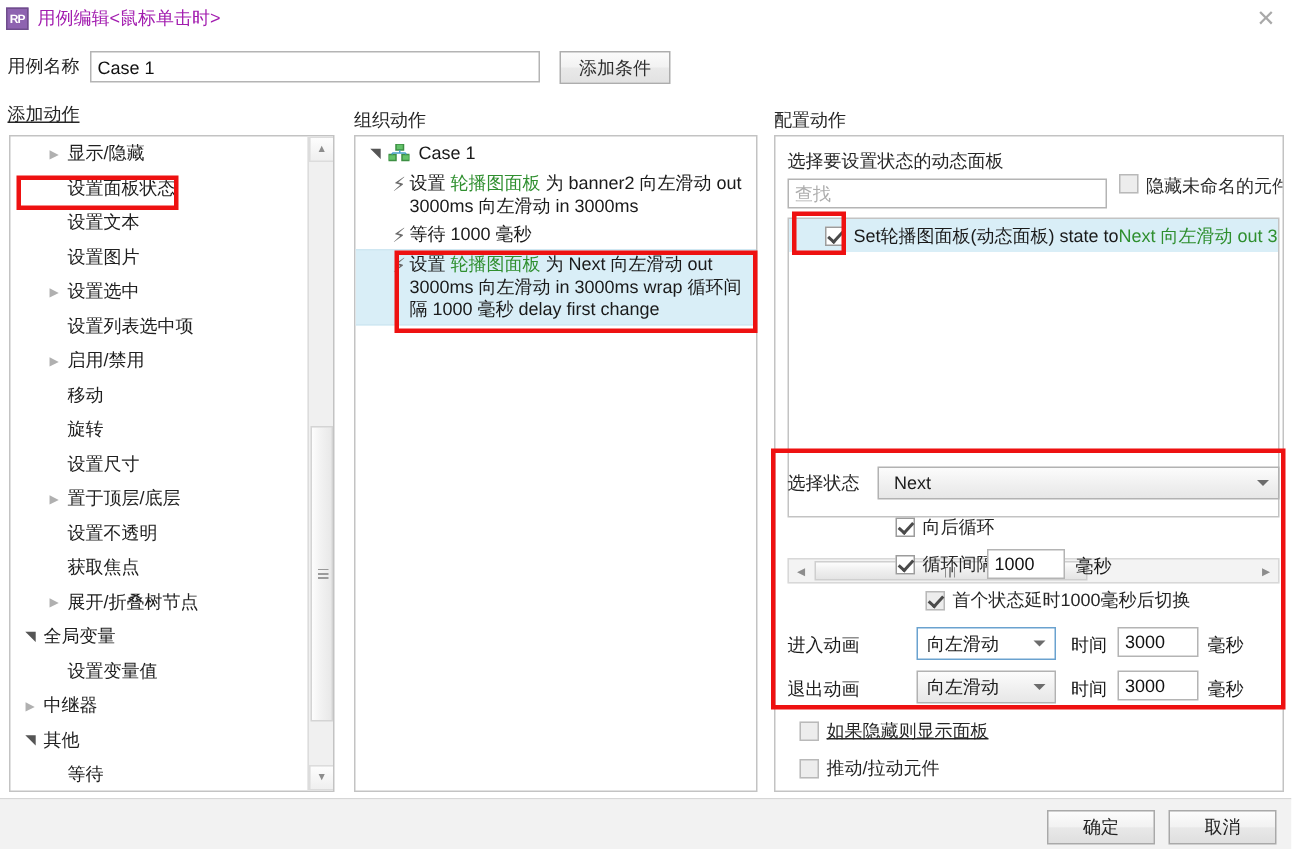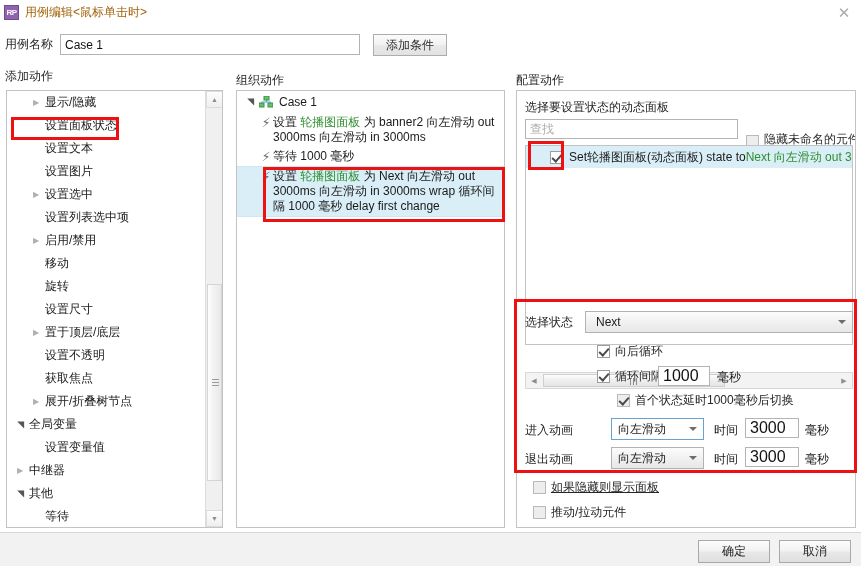--- a/index.html
+++ b/index.html
@@ -29,21 +29,21 @@
     background: #8e63b0;
     border: 1px solid #6f4d8c;
     color: #ffffff;
     font-size: 8px; font-weight: bold;
     display: flex; align-items: center; justify-content: center;
     letter-spacing: -0.5px;
     font-family: "Liberation Sans", sans-serif;
     flex: 0 0 auto;
   }
   .titlebar-text {
-    font-size: 12px; color: #a16207; white-space: nowrap;
+    font-size: 12px; color: #a21caf; white-space: nowrap;
   }
   .close-btn {
     position: absolute; right: 8px; top: 3px;
     width: 18px; height: 18px;
     display: flex; align-items: center; justify-content: center;
     color: #a9a9a9; font-size: 15px; line-height: 1;
     cursor: pointer;
   }
 
   
@@ -170,22 +170,22 @@
     position: absolute; left: 8px; top: 8px; font-size: 12px; color: #262626;
   }
   .find-input {
     position: absolute; left: 8px; top: 28px; width: 213px; height: 20px;
     border: 1px solid #b4b4b4; background: #fff;
     font-family: "Liberation Sans", sans-serif; font-size: 12px;
     color: #222; padding: 1px 4px; outline: none;
   }
   .find-input::placeholder { color: #adadad; }
   .hide-unnamed {
-    position: absolute; left: 229px; top: 40px;
-    display: flex; align-items: flex-end; font-size: 12px; color: #2b2b2b;
+    position: absolute; left: 229px; top: 25px;
+    display: flex; align-items: flex-start; font-size: 12px; color: #2b2b2b;
     cursor: pointer; white-space: nowrap;
   }
   .cb {
     width: 13px; height: 13px; flex: 0 0 13px;
     border: 1px solid #9c9c9c; background: #ffffff;
     margin-right: 5px; position: relative;
   }
   .cb.dim { background: #ededed; border-color: #b9b9b9; }
   .cb.checked::after {
     content: "";
@@ -240,21 +240,21 @@
   }
   .dd .caret {
     position: absolute; right: 6px; top: 50%; margin-top: -2px;
     width: 0; height: 0;
     border-left: 4px solid transparent; border-right: 4px solid transparent;
     border-top: 4px solid #6c6c6c;
   }
   .dd.focus { border-color: #6aa2cf; background: #ffffff; }
   .num {
     border: 1px solid #b4b4b4; background: #ffffff;
-    font-family: "Liberation Sans", sans-serif; font-size: 16px;
+    font-family: "Liberation Sans", sans-serif; font-size: 12px;
     color: #111; padding: 1px 4px; outline: none; height: 20px;
   }
   .cbrow { display: flex; align-items: center; font-size: 12px; color: #262626; cursor: pointer; white-space: nowrap;}
 
   
   .redbox {
     position: absolute; border: 3px solid #ee1111; pointer-events: none;
   }
 
   
@@ -287,21 +287,21 @@
     <div class="titlebar-text">用例编辑&lt;鼠标单击时&gt;</div>
     <div class="close-btn">✕</div>
   </div>
 
   <div class="caserow">
     <div class="case-label">用例名称</div>
   </div>
   <input class="case-input" type="text" value="Case 1" style="">
   <div class="addcond-btn">添加条件</div>
 
-  <div class="sec-title" style="left:5px; top:68px;">添加动作</div>
+  <div class="sec-title" style="left:5px; top:68px;text-decoration:underline;">添加动作</div>
   <div class="panelbox" id="left-panel">
     <div class="tree" id="left-tree">
         <div class="tree-item indent1">
           <span class="tw collapsed"></span>
           <span class="lbl">显示/隐藏</span>
         </div>
         <div class="tree-item indent1">
           <span class="tw none"></span>
           <span class="lbl">设置面板状态</span>
         </div>

